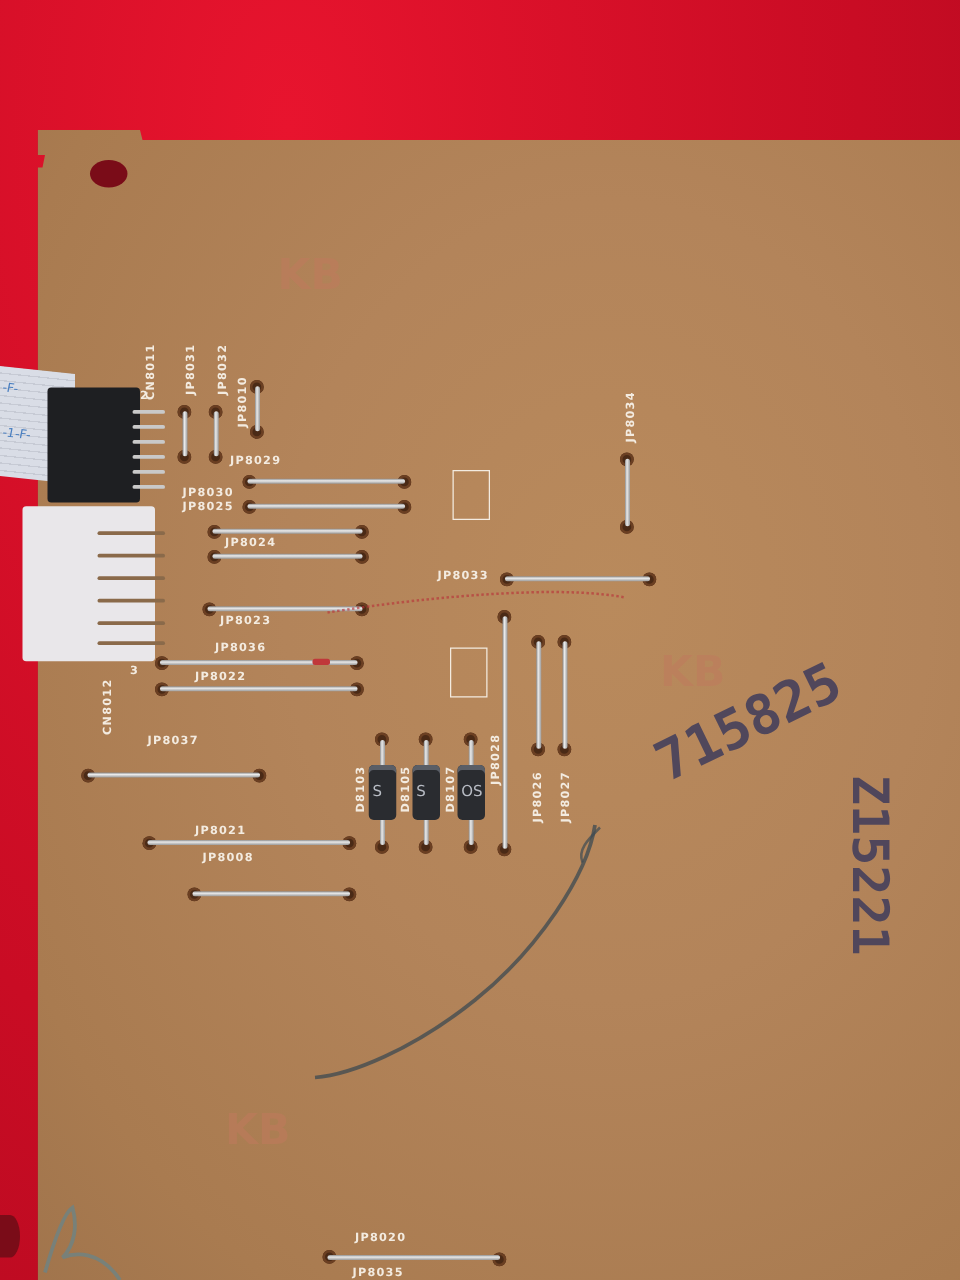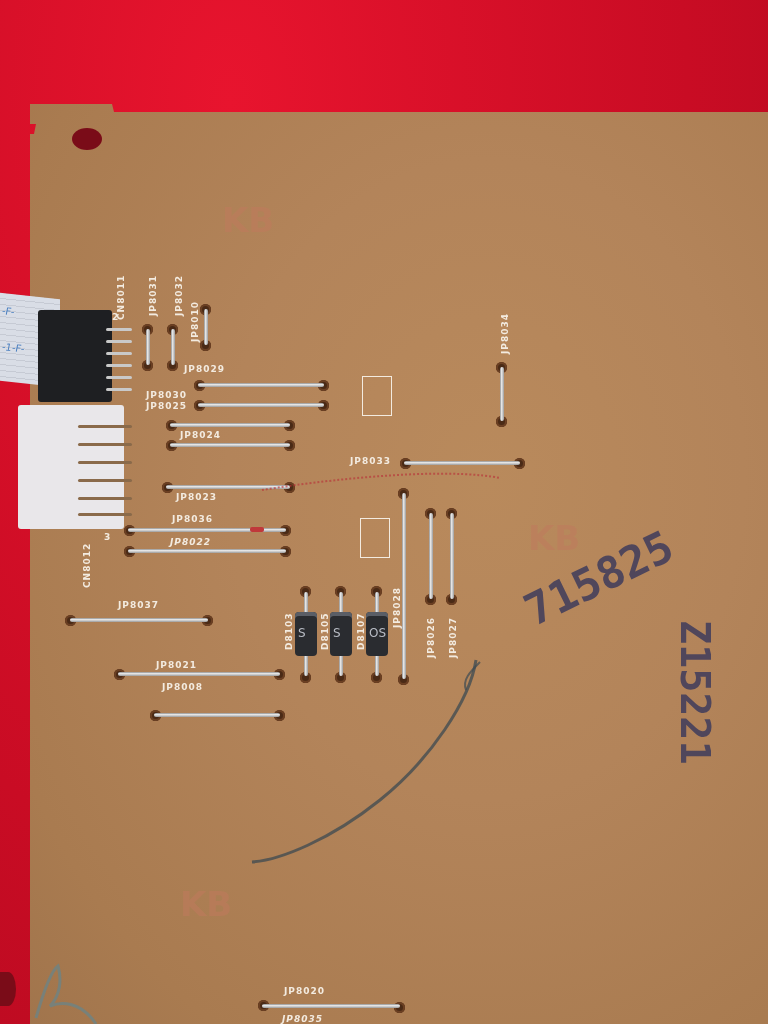--- a/index.html
+++ b/index.html
@@ -104,26 +104,26 @@
 <div class="pad" style="left:284px;top:482px;"></div>
 <div class="wire" style="left:166px;top:485px;width:124px;"></div>
 <div class="label" style="left:176px;top:492px;">JP8023</div>
 
 <div class="label" style="left:172px;top:514px;">JP8036</div>
 <div class="pad" style="left:124px;top:525px;"></div>
 <div class="pad" style="left:280px;top:525px;"></div>
 <div class="wire" style="left:128px;top:528px;width:158px;"></div>
 <div style="position:absolute;left:250px;top:527px;width:14px;height:5px;background:#c0383a;border-radius:2px;"></div>
 
-<div class="label" style="left:170px;top:537px;font-style:italic;">JP8022</div>
+<div class="label" style="left:156px;top:537px;">JP8022</div>
 <div class="pad" style="left:124px;top:546px;"></div>
 <div class="pad" style="left:280px;top:546px;"></div>
 <div class="wire" style="left:128px;top:549px;width:158px;"></div>
 
-<div class="label" style="left:118px;top:600px;">JP8037</div>
+<div class="label" style="left:118px;top:588px;">JP8037</div>
 <div class="pad" style="left:65px;top:615px;"></div>
 <div class="pad" style="left:202px;top:615px;"></div>
 <div class="wire" style="left:70px;top:618px;width:138px;"></div>
 
 <div class="label" style="left:156px;top:660px;">JP8021</div>
 <div class="pad" style="left:114px;top:669px;"></div>
 <div class="pad" style="left:274px;top:669px;"></div>
 <div class="wire" style="left:118px;top:672px;width:162px;"></div>
 
 <div class="label" style="left:162px;top:682px;">JP8008</div>
@@ -180,21 +180,21 @@
 <div class="wire v" style="left:375px;top:592px;height:84px;"></div>
 <div class="diode" style="left:366px;top:612px;">
     <span>OS</span>
   </div>
 <div class="label vert" style="left:356px;top:650px;">D8107</div>
 
 <div class="label" style="left:284px;top:986px;">JP8020</div>
 <div class="pad" style="left:258px;top:1000px;"></div>
 <div class="pad" style="left:394px;top:1002px;"></div>
 <div class="wire" style="left:262px;top:1004px;width:138px;"></div>
-<div class="label" style="left:282px;top:1014px;font-style:italic;">JP8035</div>
+<div class="label" style="left:282px;top:1014px;">JP8035</div>
 
 <div class="stamp" style="left:516px;top:590px;font-size:44px;transform:rotate(-26deg);transform-origin:left top;">715825</div>
 <div class="stamp" style="left:718px;top:620px;font-size:40px;transform:rotate(90deg);transform-origin:left top;">Z15221</div>
 
 <svg class="line-scrawl" style="left:0;top:0;" width="768" height="1024">
   <path d="M476 660 C470 700 430 760 380 800 C330 840 280 860 252 862" stroke="#3c4a52" stroke-width="3" fill="none" opacity=".75"></path>
   <path d="M480 662 C470 672 462 680 466 690" stroke="#3c4a52" stroke-width="2" fill="none" opacity=".7"></path>
   <path d="M36 1018 C44 990 52 970 58 966 C62 980 60 996 50 1006 C60 1002 80 1000 96 1024" stroke="#6a8488" stroke-width="3" fill="none" opacity=".75"></path>
   <path d="M262 490 C300 484 360 476 420 474 C450 473 480 474 500 478" stroke="#b8343a" stroke-width="2" fill="none" stroke-dasharray="2 2" opacity=".65"></path>
 </svg>

